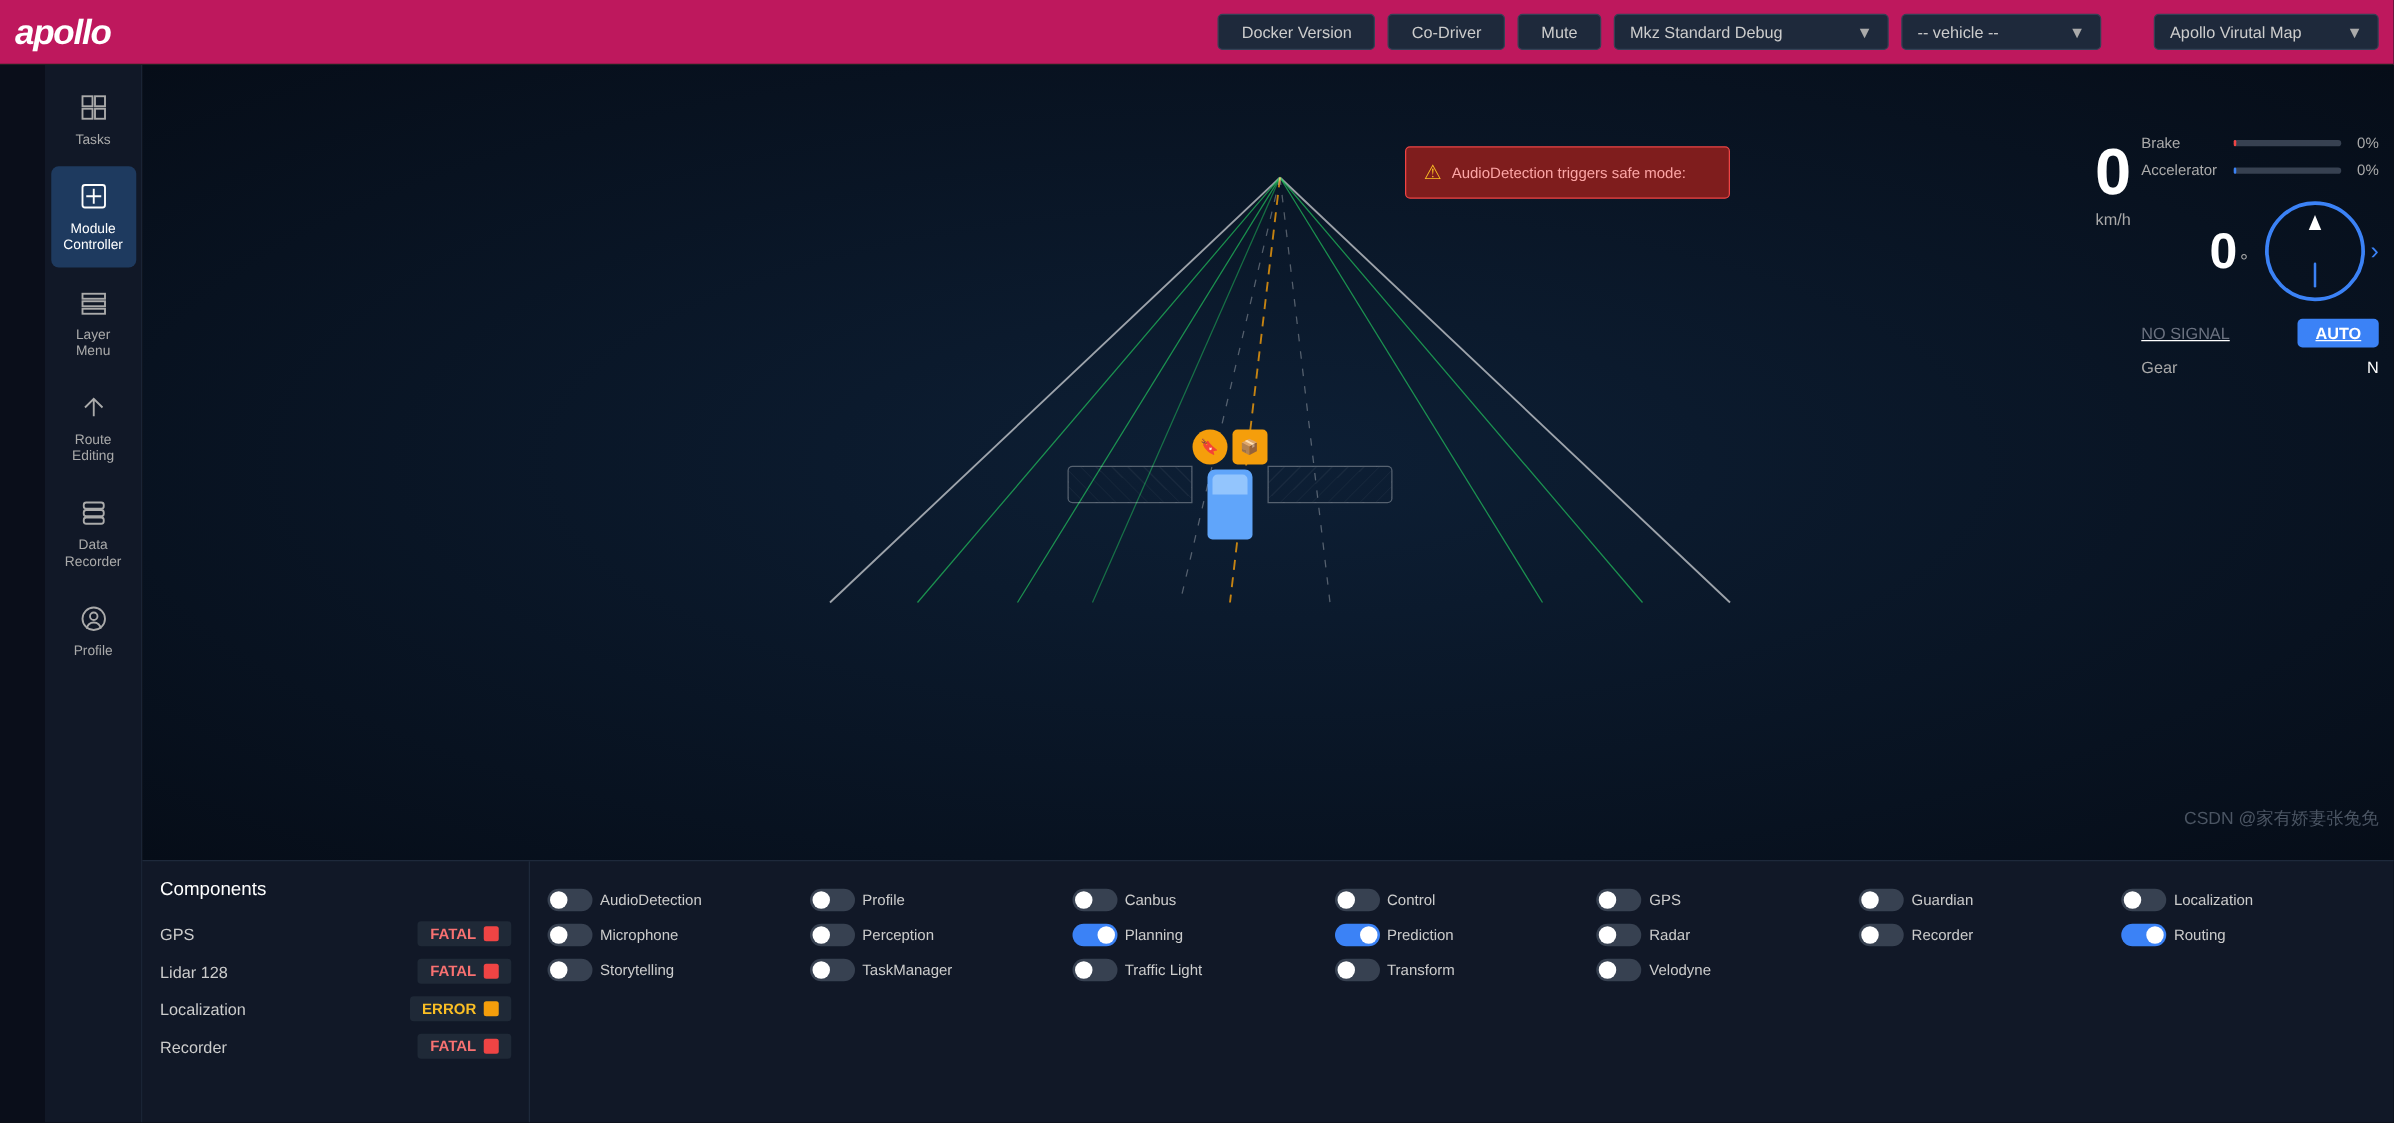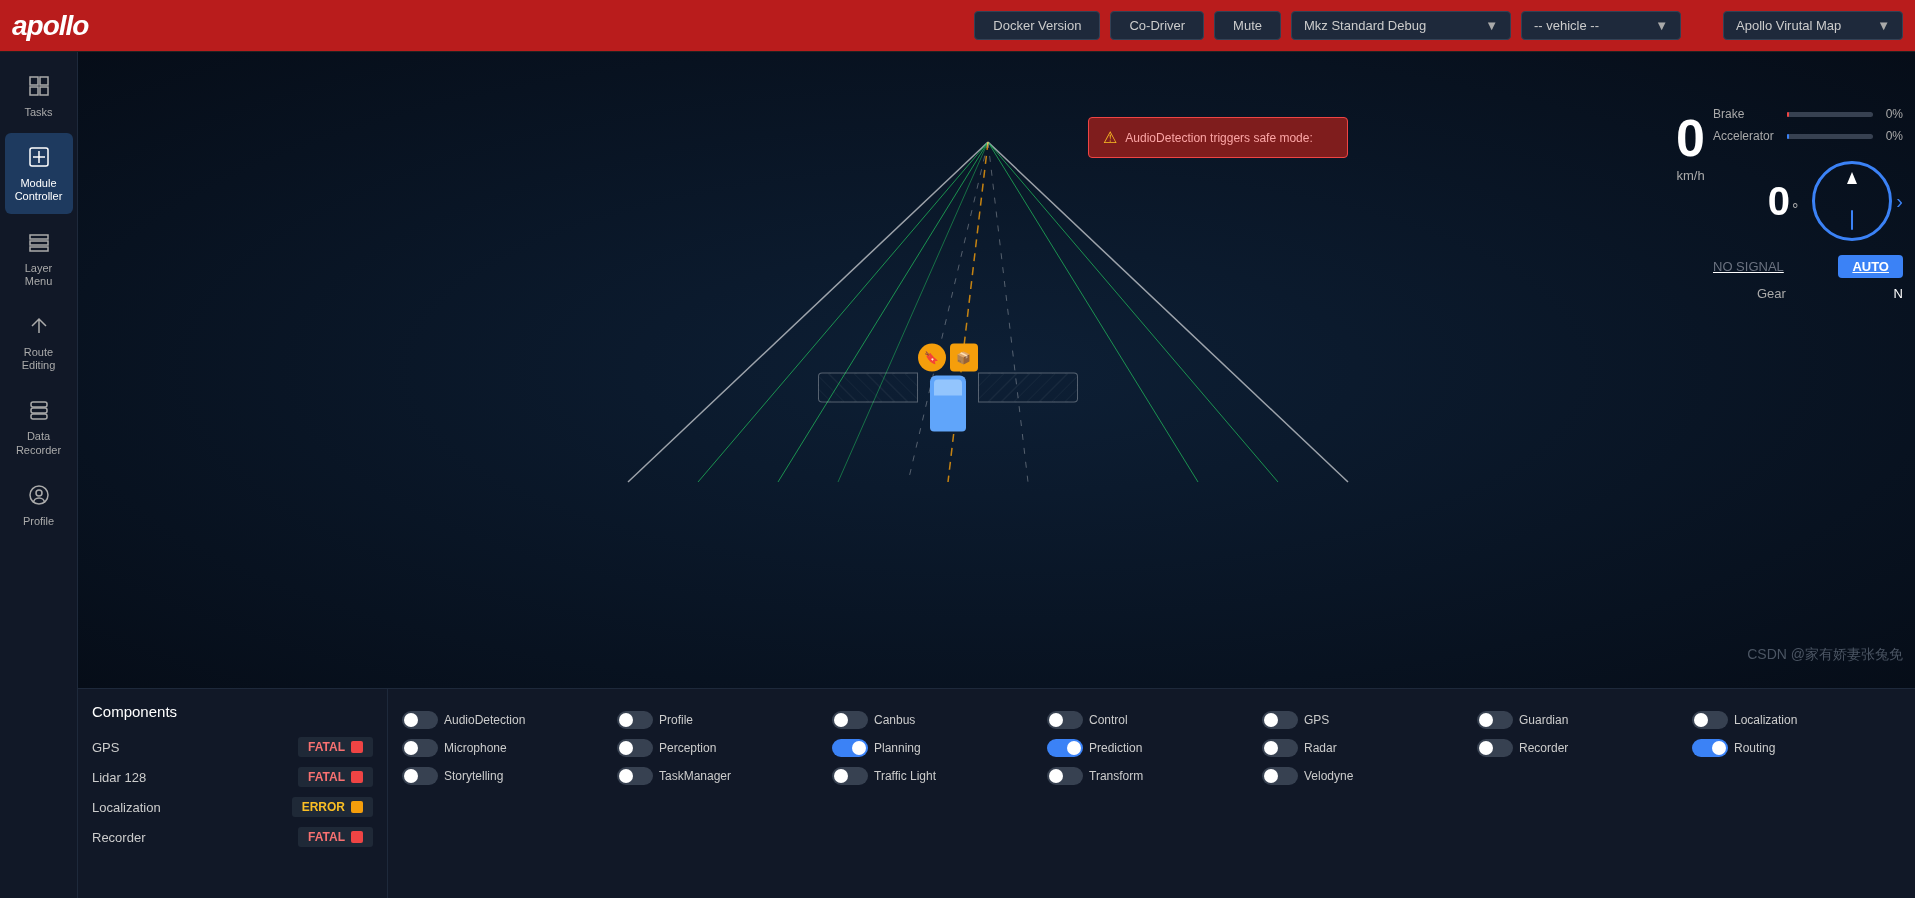--- a/index.html
+++ b/index.html
@@ -1,29 +1,29 @@
 <!DOCTYPE html>
 <html><head>
   <meta charset="utf-8">
   <style>
     * { margin: 0; padding: 0; box-sizing: border-box; }
     body { background: #0a0e1a; color: #fff; font-family: Arial, sans-serif; width: 1915px; height: 898px; overflow: hidden; }
 
     
-    .topbar { display: flex; align-items: center; height: 52px; background: #b91c1c; border-bottom: 1px solid #222; padding: 0 12px; gap: 10px; justify-content: space-between; }
+    .topbar { display: flex; align-items: center; height: 52px; background: #be185d; border-bottom: 1px solid #222; padding: 0 12px; gap: 10px; justify-content: space-between; }
     .logo { color: #fff; font-size: 28px; font-weight: bold; font-style: italic; margin-right: 20px; letter-spacing: -1px; }
     .topbar-spacer { flex: 1; }
     .tb-btn { background: #1e293b; border: 1px solid #334155; color: #ccc; padding: 6px 18px; border-radius: 4px; cursor: pointer; font-size: 13px; }
     .tb-select { background: #1e293b; border: 1px solid #334155; color: #ccc; padding: 6px 12px; border-radius: 4px; cursor: pointer; font-size: 13px; display: flex; align-items: center; gap: 8px; min-width: 220px; }
     .tb-select-arrow { color: #aaa; margin-left: auto; }
     .tb-vehicle { background: #1e293b; border: 1px solid #334155; color: #ccc; padding: 6px 12px; border-radius: 4px; font-size: 13px; display: flex; align-items: center; gap: 8px; min-width: 160px; }
     .tb-map { background: #1e293b; border: 1px solid #334155; color: #ccc; padding: 6px 12px; border-radius: 4px; font-size: 13px; display: flex; align-items: center; gap: 8px; min-width: 180px; margin-left: 32px; }
 
     
-    .main-layout { display: flex; height: calc(898px - 52px); }
+    .main-layout { display: flex; height: calc(898px - 52px); padding-left: 36px; }
 
     
     .sidebar { width: 78px; background: #111827; border-right: 1px solid #1e293b; display: flex; flex-direction: column; align-items: center; padding-top: 10px; gap: 4px; }
     .sidebar-item { display: flex; flex-direction: column; align-items: center; justify-content: center; width: 68px; padding: 10px 4px; border-radius: 6px; cursor: pointer; gap: 6px; }
     .sidebar-item.active { background: #1e3a5f; }
     .sidebar-icon { width: 28px; height: 28px; display: flex; align-items: center; justify-content: center; }
     .sidebar-label { font-size: 11px; color: #aaa; text-align: center; line-height: 1.2; }
     .sidebar-item.active .sidebar-label { color: #fff; }
 
     
@@ -38,21 +38,21 @@
 
     
     .alert-box { position: absolute; top: 16px; left: 50%; transform: translateX(-80px); background: #7f1d1d; border: 1px solid #ef4444; border-radius: 4px; padding: 10px 14px; display: flex; align-items: center; gap: 8px; min-width: 260px; z-index: 10; }
     .alert-icon { color: #fbbf24; font-size: 16px; }
     .alert-text { font-size: 12px; color: #fca5a5; }
     .compass-circle { width: 80px; height: 80px; border-radius: 50%; border: 3px solid #3b82f6; position: relative; display: flex; align-items: center; justify-content: center; }
 
     
     .signal-row { display: flex; justify-content: space-between; align-items: center; text-decoration: underline; }
     .auto-btn { background: #3b82f6; color: #fff; padding: 4px 14px; border-radius: 4px; font-size: 13px; font-weight: bold; }
-    .gear-row { display: flex; justify-content: space-between; font-size: 13px; color: #aaa; margin-left: 44px; }
+    .gear-row { display: flex; justify-content: space-between; font-size: 13px; color: #aaa; }
     .gear-value { color: #fff; font-size: 13px; }
     .ba-row { display: flex; align-items: center; gap: 2px; font-size: 12px; color: #aaa; }
     .ba-bar-wrap { flex: 1; height: 5px; background: #374151; border-radius: 3px; }
     .ba-fill-red { height: 100%; background: #ef4444; border-radius: 3px; width: 2%; }
     .ba-fill-blue { height: 100%; background: #3b82f6; border-radius: 3px; width: 2%; }
 
     
     .bottom-panel { height: 210px; background: #111827; border-top: 1px solid #1e293b; display: flex; }
     .components-panel { width: 310px; border-right: 1px solid #1e293b; padding: 14px; }
     .panel-title { font-size: 15px; font-weight: normal; color: #fff; margin-bottom: 12px; }

